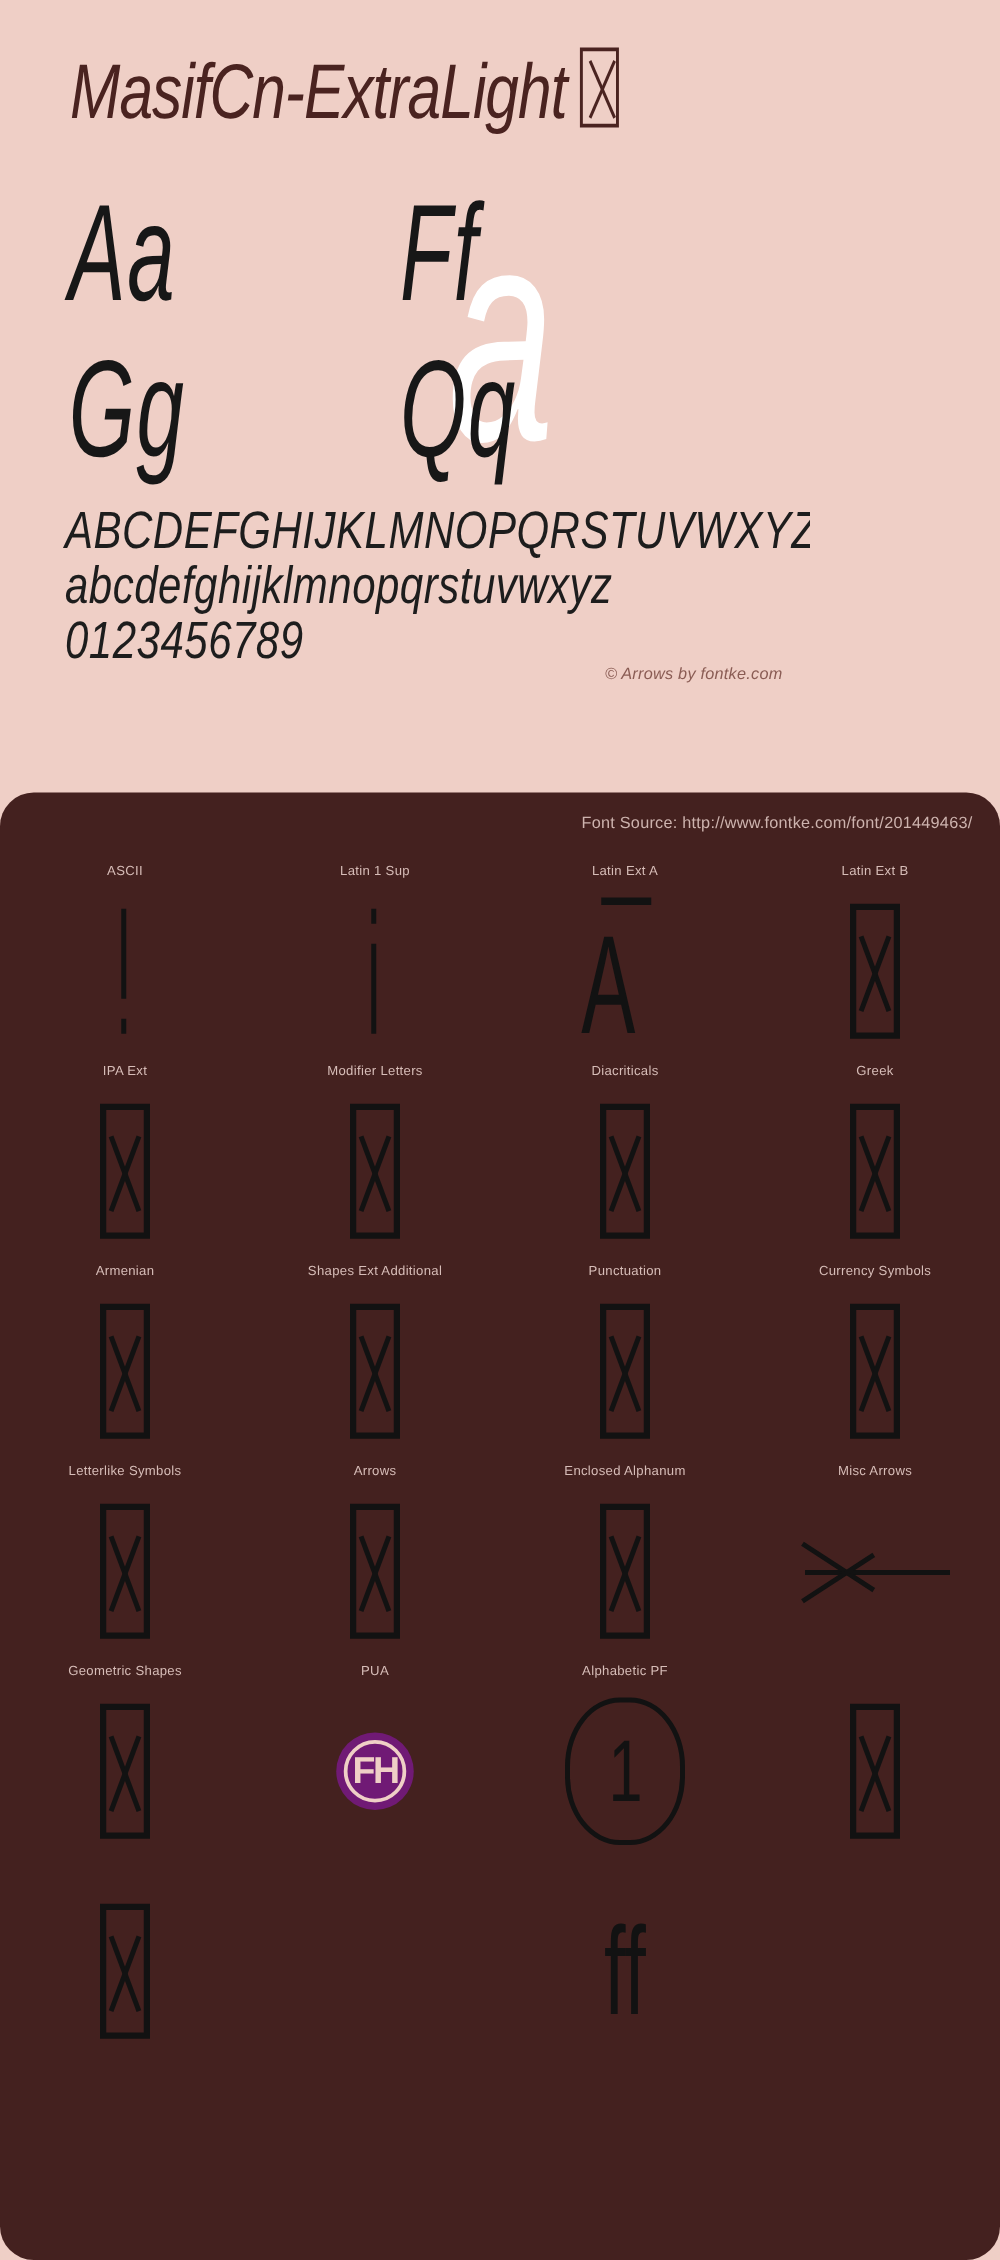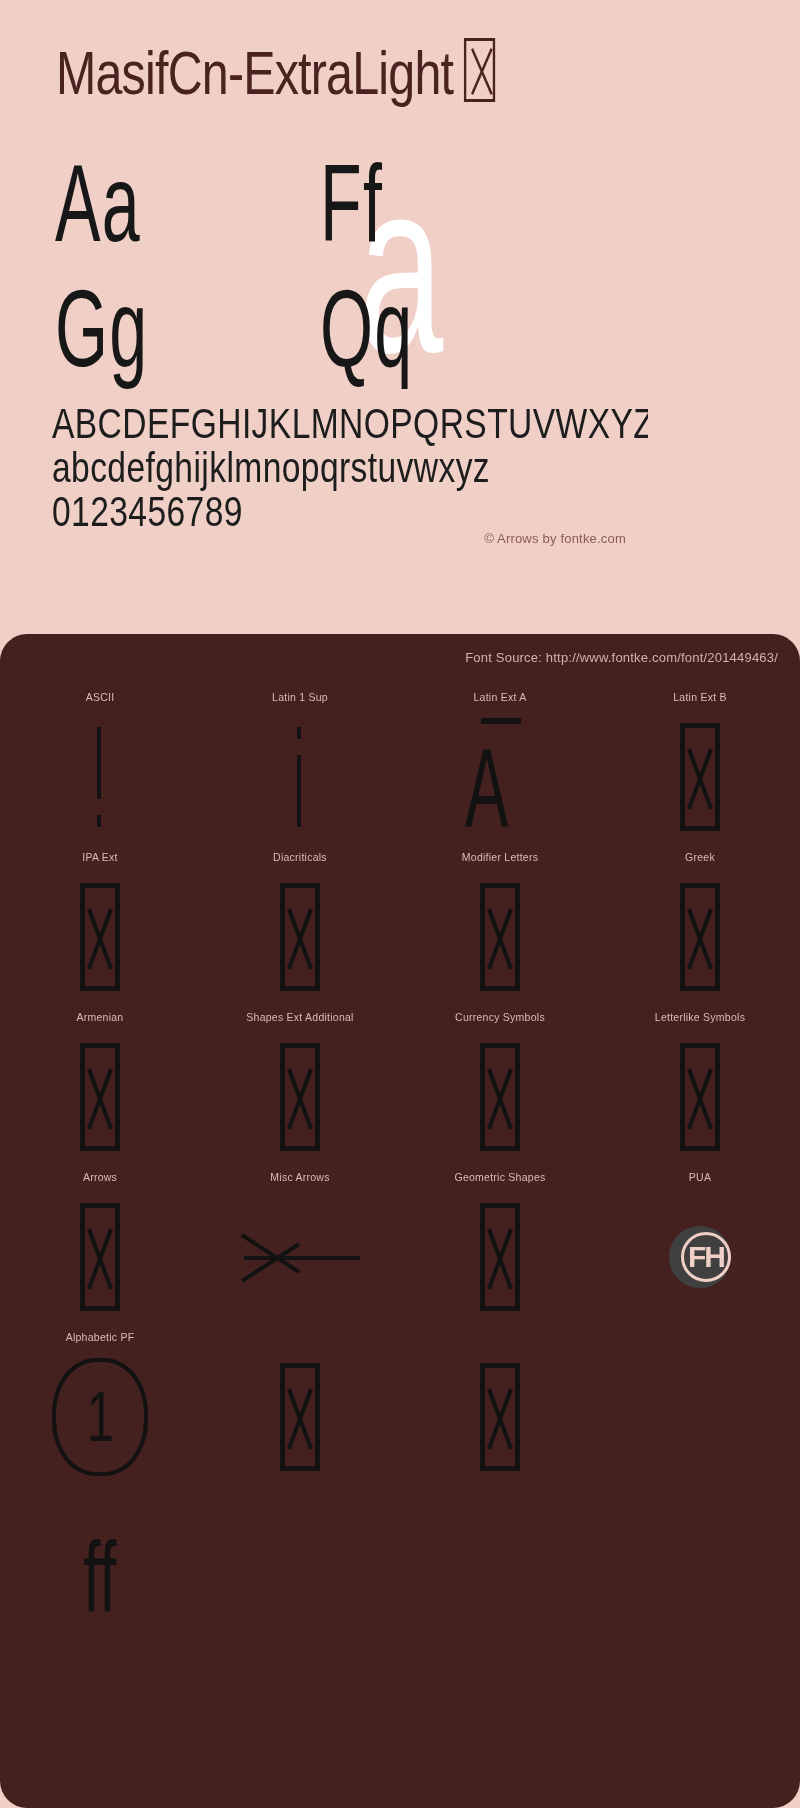--- a/index.html
+++ b/index.html
@@ -11,20 +11,21 @@
   }
   #page{position:relative;width:800px;height:1808px;}
 
   
   .specimen{
     position:relative;
     width:648px;height:634px;
     background:#efcfc6;
     box-sizing:border-box;
     overflow:hidden;
+    font-style:italic;
   }
 
   .title{
     position:absolute;left:56px;top:38px;
     font-size:62px;
     line-height:1;
     letter-spacing:-1px;
     color:#4a2320;
     font-family:"Liberation Sans Narrow","Liberation Sans",sans-serif;
     font-weight:300;
@@ -210,22 +211,22 @@
   }
   .circ1 span{
     font-size:70px;color:#121212;line-height:1;
     font-family:"Liberation Sans Narrow","Liberation Sans",sans-serif;
     font-weight:300;transform:scaleX(.7);
   }
 
   
   .pua{
     width:62px;height:62px;border-radius:50%;
-    background:#404040;position:relative;
-    display:flex;align-items:center;justify-content:flex-end;
+    background:#701a75;position:relative;
+    display:flex;align-items:center;justify-content:center;
   }
   .pua .inner{
     width:50px;height:50px;border-radius:50%;
     border:3px solid #efcfc6;
     display:flex;align-items:center;justify-content:center;
     box-sizing:border-box;
   }
   .pua .mark{
     color:#efcfc6;font-size:30px;font-weight:700;line-height:1;
     font-family:"Liberation Sans",sans-serif;letter-spacing:-2px;
@@ -301,63 +302,75 @@
             <div class="box"></div>
           </div>
         </div>
         <div class="cell">
           <div class="lbl">IPA Ext</div>
           <div class="sample">
             <div class="box"></div>
           </div>
         </div>
         <div class="cell">
+          <div class="lbl">Modifier Letters</div>
+          <div class="sample">
+            <div class="box"></div>
+          </div>
+        </div>
+        <div class="cell">
           <div class="lbl">Diacriticals</div>
           <div class="sample">
             <div class="box"></div>
           </div>
         </div>
         <div class="cell">
-          <div class="lbl">Modifier Letters</div>
-          <div class="sample">
-            <div class="box"></div>
-          </div>
-        </div>
-        <div class="cell">
           <div class="lbl">Greek</div>
           <div class="sample">
             <div class="box"></div>
           </div>
         </div>
         <div class="cell">
           <div class="lbl">Armenian</div>
           <div class="sample">
             <div class="box"></div>
           </div>
         </div>
         <div class="cell">
           <div class="lbl">Shapes Ext Additional</div>
           <div class="sample">
             <div class="box"></div>
           </div>
         </div>
         <div class="cell">
+          <div class="lbl">Punctuation</div>
+          <div class="sample">
+            <div class="box"></div>
+          </div>
+        </div>
+        <div class="cell">
           <div class="lbl">Currency Symbols</div>
           <div class="sample">
             <div class="box"></div>
           </div>
         </div>
         <div class="cell">
           <div class="lbl">Letterlike Symbols</div>
           <div class="sample">
             <div class="box"></div>
           </div>
         </div>
         <div class="cell">
           <div class="lbl">Arrows</div>
+          <div class="sample">
+            <div class="box"></div>
+          </div>
+        </div>
+        <div class="cell">
+          <div class="lbl">Enclosed Alphanum</div>
           <div class="sample">
             <div class="box"></div>
           </div>
         </div>
         <div class="cell">
           <div class="lbl">Misc Arrows</div>
           <div class="sample">
             <div class="larrow">
               <i class="shaft"></i>
               <i class="b1"></i>

